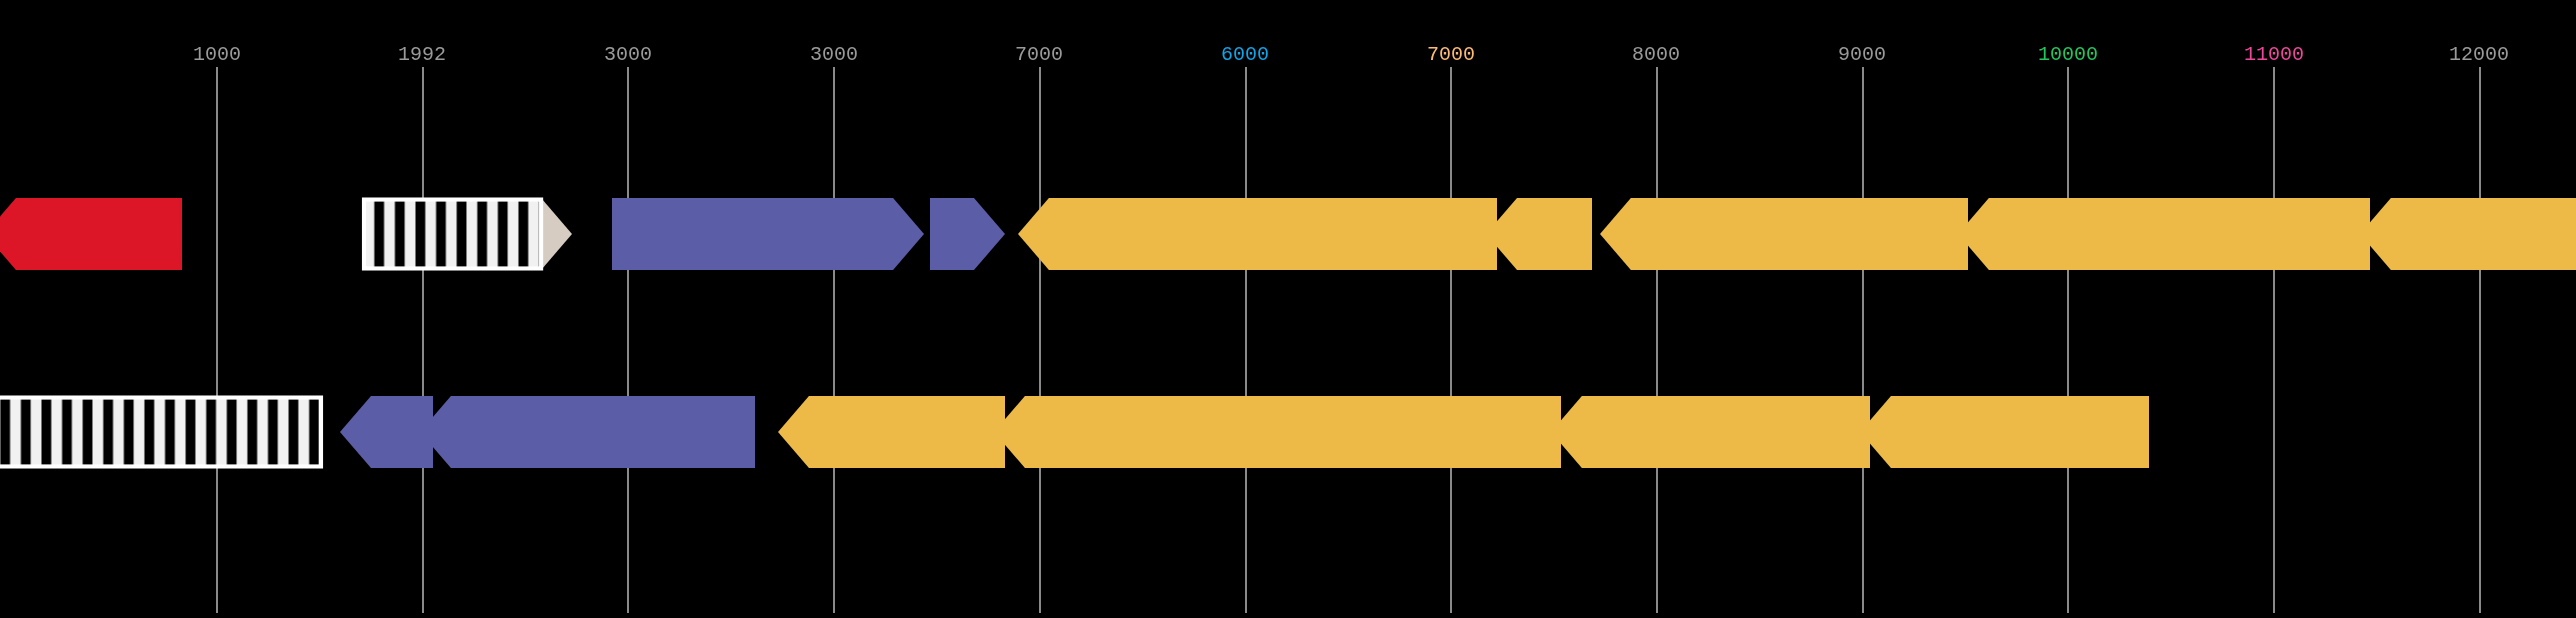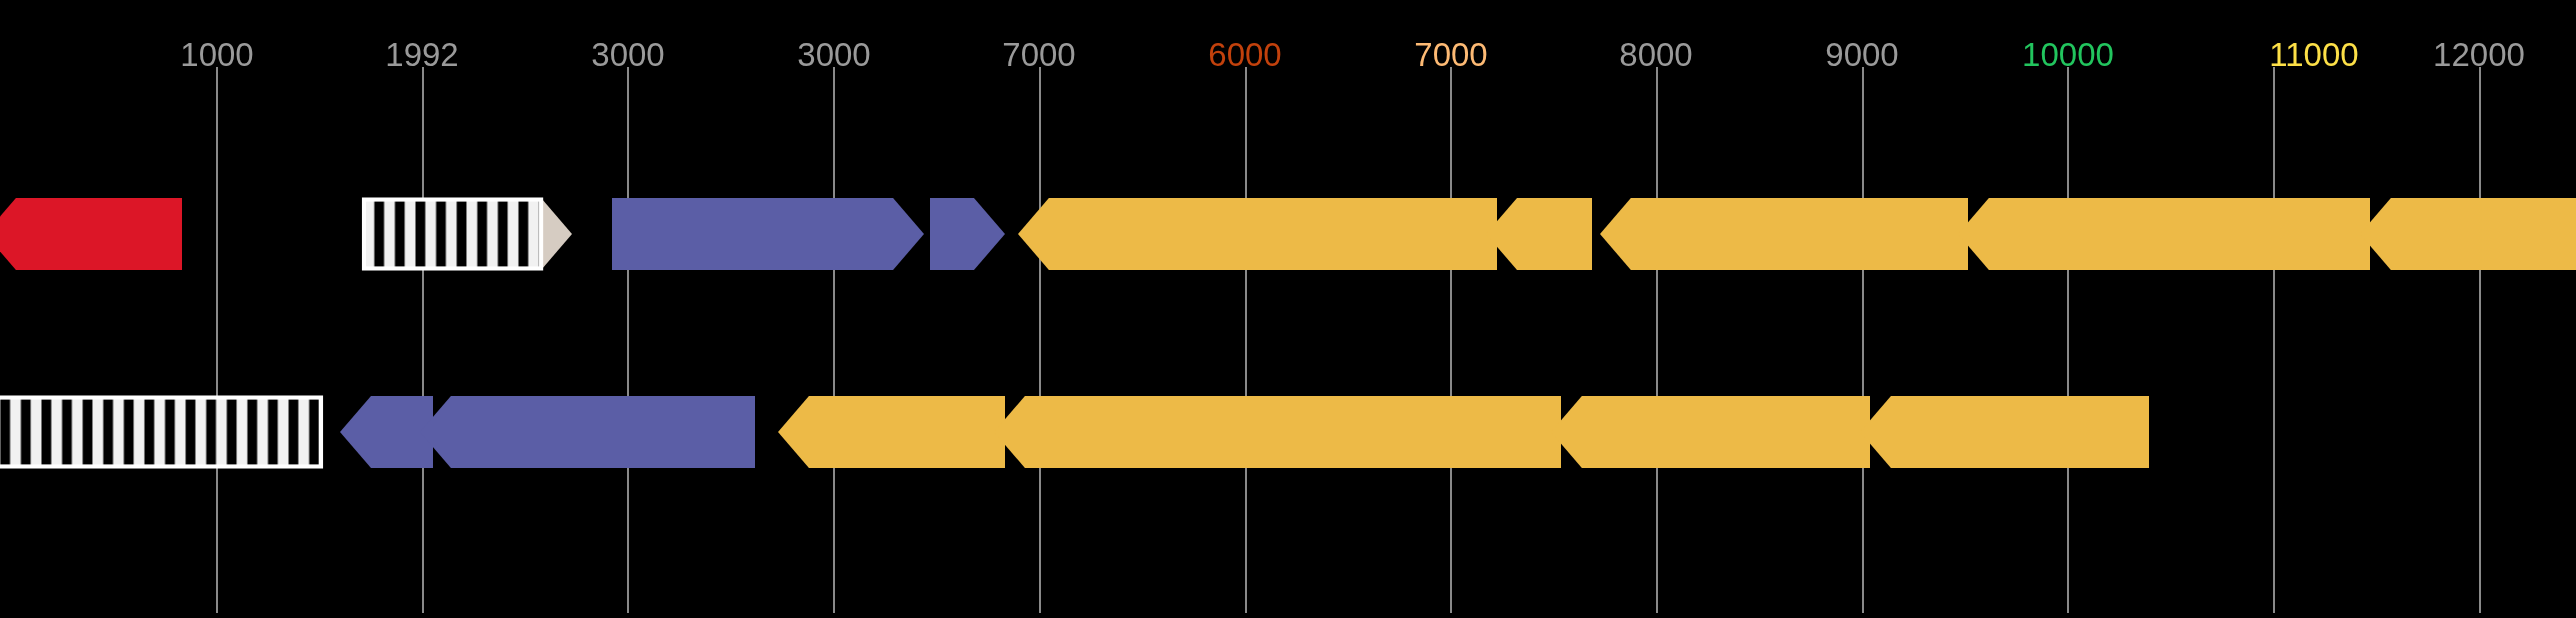--- a/index.html
+++ b/index.html
@@ -17,25 +17,25 @@
     top:67px;
     width:1.5px;
     height:546px;
     background:#8a8a8a;
   }
   .ticklabel{
     position:absolute;
     top:40px;
     transform:translateX(-50%);
     color:#9a9a9a;
-    font-size:33px;
+    font-size:20px;
     line-height:29px;
     letter-spacing:0px;
     white-space:nowrap;
-    font-family:Liberation Sans, sans-serif;
+    font-family:Liberation Mono, monospace;
   }
   
   .track{position:absolute;left:0;width:4099px;height:72px;}
   .gene{position:absolute;top:0;height:72px;}
   .gene svg{display:block;width:100%;height:100%;overflow:visible;}
 </style>
 </head>
 <body>
 
 <div id="stage">
@@ -52,26 +52,26 @@
       <div class="gridline" style="left: 2067px; background: rgb(138, 138, 138);"></div>
       <div class="gridline" style="left: 2273px; background: rgb(138, 138, 138);"></div>
       <div class="gridline" style="left: 2479px; background: rgb(138, 138, 138);"></div>
     </div>
   <div id="labels-layer">
       <div class="ticklabel" style="left: 217px; color: rgb(154, 154, 154);">1000</div>
       <div class="ticklabel" style="left: 422px; color: rgb(154, 154, 154);">1992</div>
       <div class="ticklabel" style="left: 628px; color: rgb(154, 154, 154);">3000</div>
       <div class="ticklabel" style="left: 834px; color: rgb(154, 154, 154);">3000</div>
       <div class="ticklabel" style="left: 1039px; color: rgb(154, 154, 154);">7000</div>
-      <div class="ticklabel" style="left: 1245px; color: #c2410c;">6000</div>
+      <div class="ticklabel" style="left: 1245px; color: #0ea5e9;">6000</div>
       <div class="ticklabel" style="left: 1451px; color: #fdba74;">7000</div>
       <div class="ticklabel" style="left: 1656px; color: rgb(154, 154, 154);">8000</div>
       <div class="ticklabel" style="left: 1862px; color: rgb(154, 154, 154);">9000</div>
       <div class="ticklabel" style="left: 2068px; color: #22c55e;">10000</div>
-      <div class="ticklabel" style="left: 2274px; color: #fde047; margin-left: 40px;">11000</div>
+      <div class="ticklabel" style="left: 2274px; color: #ec4899;">11000</div>
       <div class="ticklabel" style="left: 2479px; color: rgb(154, 154, 154);">12000</div>
     </div>
   <div id="tracks-layer">
       <div class="track" style="top: 198px;">
         <div class="gene" title="f1-01" style="left: -15.5px; width: 197px;">
           <svg viewBox="0 0 382 140" preserveAspectRatio="none">
             <polygon points="60,0 382,0 382,140 60,140 0,70" fill="#DC1627"></polygon>
           </svg>
         </div>
         <div class="gene" title="f1-02" style="left: 364px; width: 208px;">

